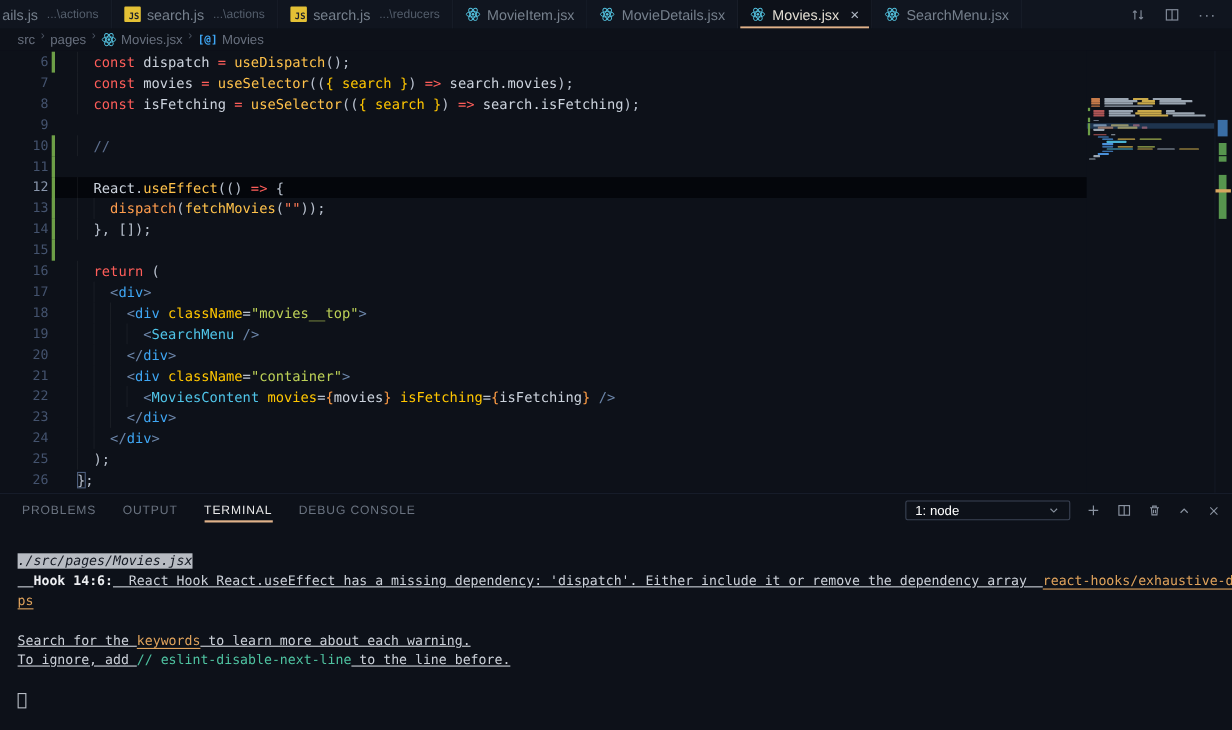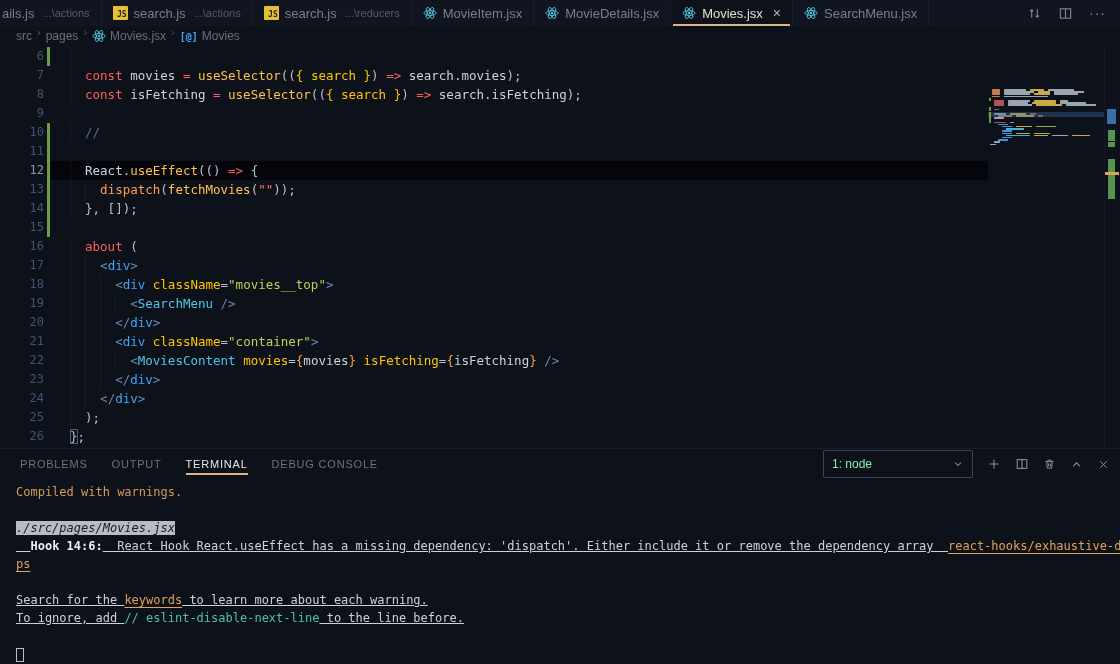--- a/index.html
+++ b/index.html
@@ -61,22 +61,22 @@
   .rmark { position:absolute; }
 
   
   .panel { flex:1; display:flex; flex-direction:column; border-top:1px solid #181f2c; background:#0d1119; }
   .panelhead { height:30px; display:flex; align-items:center; justify-content:space-between; padding:0 10px 0 20px; flex:0 0 30px; }
   .paneltabs { display:flex; gap:24px; }
   .ptab { font-size:11px; letter-spacing:0.8px; color:#6a7380; cursor:pointer; padding:4px 0 5px; position:relative; }
   .ptab.active { color:#e8e8e8; }
   .ptab.active::after { content:""; position:absolute; left:0; right:0; bottom:0; height:1.5px; background:#e0b28a; }
   .paneltools { display:flex; align-items:center; gap:14px; color:#8a93a1; }
-  .dropdown { width:150px; height:28px; border:1px solid #3b4354; border-radius:2px; display:flex; align-items:center;
-              justify-content:space-between; padding:0 8px; font-size:12px; color:#86efac; cursor:pointer; }
+  .dropdown { width:150px; height:18px; border:1px solid #3b4354; border-radius:2px; display:flex; align-items:center;
+              justify-content:space-between; padding:0 8px; font-size:12px; color:#ffffff; cursor:pointer; }
   .picon { cursor:pointer; display:flex; align-items:center; }
 
   .term { flex:1; padding:4px 0 0 16px; font-family:"DejaVu Sans Mono", monospace; font-size:12px; line-height:18px; }
   .trow { height:18px; white-space:pre; }
   .s-pl { color:#ccd1d9;text-decoration:underline; }
   .s-wr { color:#d89a54; }
   .s-b { color:#eceef1; font-weight:bold; }
   .s-sel { color:#141923; background:#b7bbc2;font-style:italic; }
   .s-lk { color:#e0a35c; text-decoration:underline; text-underline-offset:3px; cursor:pointer; }
   .s-cd { color:#4fc3a1; }
@@ -198,31 +198,31 @@
       </div>
       <span class="bc-sep">›</span>
       <div class="bc-item">
         <span class="symico">[@]</span>
         <span>Movies</span>
       </div>
     </div>
 
   <div class="editor">
     <div class="codearea" id="code">
-        <div class="cl"><span class="ln">6</span><span class="gitbar"></span><span class="guide" style="left: 70px;"></span></div>
+        <div class="cl"><span class="ln">6</span><span class="gitbar"></span><span class="guide" style="left: 70px;"></span><span class="lc" style="left: 85.06px;"><span class="t-kw">const</span><span class="t-vr"> dispatch </span><span class="t-op">=</span><span class="t-pn"> </span><span class="t-fn">useDispatch</span><span class="t-pn">();</span></span></div>
         <div class="cl"><span class="ln">7</span><span class="guide" style="left: 70px;"></span><span class="lc" style="left: 85.06px;"><span class="t-kw">const</span><span class="t-vr"> movies </span><span class="t-op">=</span><span class="t-pn"> </span><span class="t-fn">useSelector</span><span class="t-pn">((</span><span class="t-pm">{ search }</span><span class="t-pn">) </span><span class="t-op">=&gt;</span><span class="t-vr"> search.movies</span><span class="t-pn">);</span></span></div>
         <div class="cl"><span class="ln">8</span><span class="guide" style="left: 70px;"></span><span class="lc" style="left: 85.06px;"><span class="t-kw">const</span><span class="t-vr"> isFetching </span><span class="t-op">=</span><span class="t-pn"> </span><span class="t-fn">useSelector</span><span class="t-pn">((</span><span class="t-pm">{ search }</span><span class="t-pn">) </span><span class="t-op">=&gt;</span><span class="t-vr"> search.isFetching</span><span class="t-pn">);</span></span></div>
         <div class="cl"><span class="ln">9</span><span class="lc" style="left: 70px;"></span></div>
         <div class="cl"><span class="ln">10</span><span class="gitbar"></span><span class="guide" style="left: 70px;"></span><span class="lc" style="left: 85.06px;"><span class="t-cm">//</span></span></div>
         <div class="cl"><span class="ln">11</span><span class="gitbar"></span><span class="lc" style="left: 70px;"></span></div>
         <div class="cl hl"><span class="ln">12</span><span class="gitbar"></span><span class="guide" style="left: 70px;"></span><span class="lc" style="left: 85.06px;"><span class="t-vr">React</span><span class="t-pn">.</span><span class="t-fn">useEffect</span><span class="t-pn">(() </span><span class="t-op">=&gt;</span><span class="t-pn"> {</span></span></div>
         <div class="cl"><span class="ln">13</span><span class="gitbar"></span><span class="guide" style="left: 70px;"></span><span class="guide" style="left: 85.06px;"></span><span class="lc" style="left: 100.12px;"><span class="t-fn2">dispatch</span><span class="t-pn">(</span><span class="t-fn">fetchMovies</span><span class="t-pn">(</span><span class="t-str">""</span><span class="t-pn">));</span></span></div>
         <div class="cl"><span class="ln">14</span><span class="gitbar"></span><span class="guide" style="left: 70px;"></span><span class="lc" style="left: 85.06px;"><span class="t-pn">}, []);</span></span></div>
         <div class="cl"><span class="ln">15</span><span class="gitbar"></span><span class="lc" style="left: 70px;"></span></div>
-        <div class="cl"><span class="ln">16</span><span class="guide" style="left: 70px;"></span><span class="lc" style="left: 85.06px;"><span class="t-kw">about</span><span class="t-pn"> (</span></span></div>
+        <div class="cl"><span class="ln">16</span><span class="guide" style="left: 70px;"></span><span class="lc" style="left: 85.06px;"><span class="t-kw">return</span><span class="t-pn"> (</span></span></div>
         <div class="cl"><span class="ln">17</span><span class="guide" style="left: 70px;"></span><span class="guide" style="left: 85.06px;"></span><span class="lc" style="left: 100.12px;"><span class="t-tp">&lt;</span><span class="t-tag">div</span><span class="t-tp">&gt;</span></span></div>
         <div class="cl"><span class="ln">18</span><span class="guide" style="left: 70px;"></span><span class="guide" style="left: 85.06px;"></span><span class="guide" style="left: 100.12px;"></span><span class="lc" style="left: 115.18px;"><span class="t-tp">&lt;</span><span class="t-tag">div</span><span class="t-pn"> </span><span class="t-at">className</span><span class="t-pn">=</span><span class="t-jstr">"movies__top"</span><span class="t-tp">&gt;</span></span></div>
         <div class="cl"><span class="ln">19</span><span class="guide" style="left: 70px;"></span><span class="guide" style="left: 85.06px;"></span><span class="guide" style="left: 100.12px;"></span><span class="guide" style="left: 115.18px;"></span><span class="lc" style="left: 130.24px;"><span class="t-tp">&lt;</span><span class="t-cmp">SearchMenu</span><span class="t-tp"> /&gt;</span></span></div>
         <div class="cl"><span class="ln">20</span><span class="guide" style="left: 70px;"></span><span class="guide" style="left: 85.06px;"></span><span class="guide" style="left: 100.12px;"></span><span class="lc" style="left: 115.18px;"><span class="t-tp">&lt;/</span><span class="t-tag">div</span><span class="t-tp">&gt;</span></span></div>
         <div class="cl"><span class="ln">21</span><span class="guide" style="left: 70px;"></span><span class="guide" style="left: 85.06px;"></span><span class="guide" style="left: 100.12px;"></span><span class="lc" style="left: 115.18px;"><span class="t-tp">&lt;</span><span class="t-tag">div</span><span class="t-pn"> </span><span class="t-at">className</span><span class="t-pn">=</span><span class="t-jstr">"container"</span><span class="t-tp">&gt;</span></span></div>
         <div class="cl"><span class="ln">22</span><span class="guide" style="left: 70px;"></span><span class="guide" style="left: 85.06px;"></span><span class="guide" style="left: 100.12px;"></span><span class="guide" style="left: 115.18px;"></span><span class="lc" style="left: 130.24px;"><span class="t-tp">&lt;</span><span class="t-cmp">MoviesContent</span><span class="t-pn"> </span><span class="t-at">movies</span><span class="t-pn">=</span><span class="t-jb">{</span><span class="t-vr">movies</span><span class="t-jb">}</span><span class="t-pn"> </span><span class="t-at">isFetching</span><span class="t-pn">=</span><span class="t-jb">{</span><span class="t-vr">isFetching</span><span class="t-jb">}</span><span class="t-tp"> /&gt;</span></span></div>
         <div class="cl"><span class="ln">23</span><span class="guide" style="left: 70px;"></span><span class="guide" style="left: 85.06px;"></span><span class="guide" style="left: 100.12px;"></span><span class="lc" style="left: 115.18px;"><span class="t-tp">&lt;/</span><span class="t-tag">div</span><span class="t-tp">&gt;</span></span></div>
         <div class="cl"><span class="ln">24</span><span class="guide" style="left: 70px;"></span><span class="guide" style="left: 85.06px;"></span><span class="lc" style="left: 100.12px;"><span class="t-tp">&lt;/</span><span class="t-tag">div</span><span class="t-tp">&gt;</span></span></div>
         <div class="cl"><span class="ln">25</span><span class="guide" style="left: 70px;"></span><span class="lc" style="left: 85.06px;"><span class="t-pn">);</span></span></div>
         <div class="cl"><span class="ln">26</span><span class="lc" style="left: 70px;"><span class="t-pnm">}</span><span class="t-pn">;</span></span></div>
@@ -334,21 +334,20 @@
             </svg>
           </span>
         <span class="picon">
             <svg width="13" height="13" viewBox="0 0 16 16" fill="none" stroke="#8a93a1" stroke-width="1.2">
               <path d="M4 4l8 8M12 4l-8 8"></path>
             </svg>
           </span>
       </div>
     </div>
     <div class="term" id="term">
-        <div class="trow"><span class="s-wr">Compiled with warnings.</span></div>
         <div class="trow"></div>
         <div class="trow"><span class="s-sel">./src/pages/Movies.jsx</span></div>
         <div class="trow"><span class="s-pl">  </span><span class="s-b">Hook 14:6:</span><span class="s-pl">  React Hook React.useEffect has a missing dependency: 'dispatch'. Either include it or remove the dependency array  </span><span class="s-lk">react-hooks/exhaustive-de</span></div>
         <div class="trow"><span class="s-lk">ps</span></div>
         <div class="trow"></div>
         <div class="trow"><span class="s-pl">Search for the </span><span class="s-lk">keywords</span><span class="s-pl"> to learn more about each warning.</span></div>
         <div class="trow"><span class="s-pl">To ignore, add </span><span class="s-cd">// eslint-disable-next-line</span><span class="s-pl"> to the line before.</span></div>
         <div class="trow"></div>
         <div class="trow"><span class="s-cur"></span></div>
       </div>

